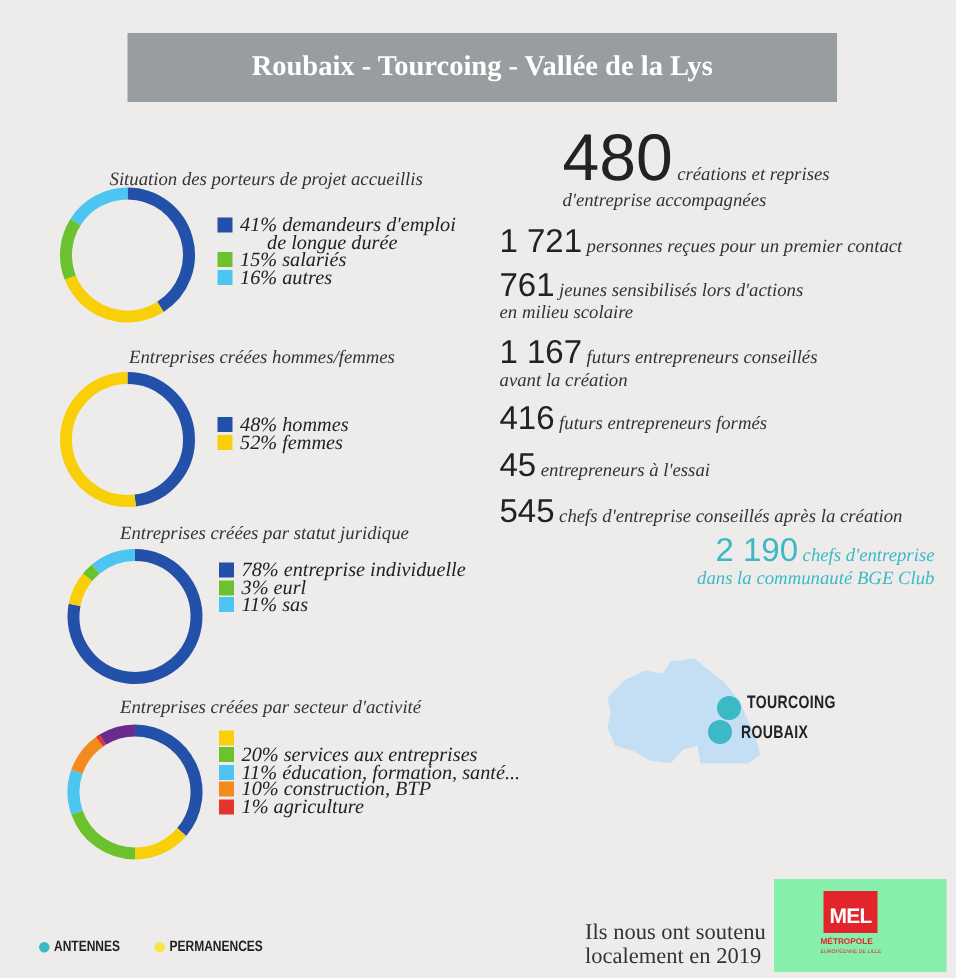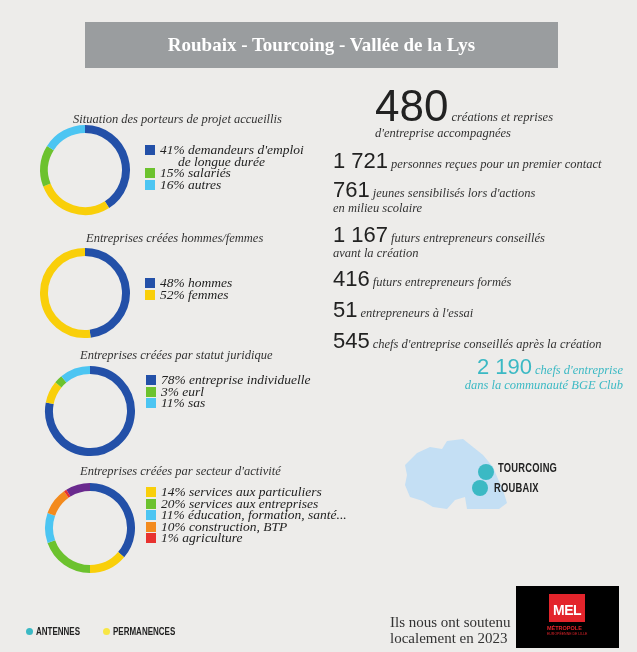--- a/index.html
+++ b/index.html
@@ -15,21 +15,21 @@
   .stat .num { font-family: "Liberation Sans", sans-serif; font-style: normal; color: #222; margin-right: 3px; }
   .num.big { font-size: 44px; line-height: 40px; }
   .num.med { font-size: 22px; line-height: 22px; }
   .stat.teal, .stat.teal .num { color: #3bb9c4; }
   .map { position: absolute; left: 395px; top: 425px; }
   .map-label { position: absolute; font-family: "Liberation Sans", sans-serif; font-weight: bold; font-size: 12px; transform: scaleX(0.78); transform-origin: left center; color: #222; letter-spacing: 0.3px; }
   .footer-legend { position: absolute; left: 26px; top: 626px; font-family: "Liberation Sans", sans-serif; font-weight: bold; font-size: 10px; color: #222; display: flex; align-items: center; }
   .footer-legend .dot { width: 7px; height: 7px; border-radius: 50%; display: inline-block; margin-right: 3px; }
   .footer-legend .lbl { transform: scaleX(0.8); transform-origin: left center; display: inline-block; margin-right: -4px; }
   .support { position: absolute; left: 390px; top: 614px; font-family: "Liberation Serif", serif; font-size: 15px; line-height: 16px; color: #333; }
-  .logo-box { position: absolute; left: 516px; top: 586px; width: 103px; height: 62px; background: #000000; }
+  .logo-box { position: absolute; left: 516px; top: 586px; width: 103px; height: 62px; background: #86efac; padding-left: 12px; }
   .mel { position: absolute; left: 33px; top: 8px; width: 36px; height: 28px; background: #e3242b; color: #fff; font-family: "Liberation Sans", sans-serif; font-weight: bold; font-size: 14px; line-height: 32px; text-align: center; letter-spacing: -0.5px; }
   .mel-sub { position: absolute; left: 31px; top: 39px; font-family: "Liberation Sans", sans-serif; font-weight: bold; font-size: 5.5px; color: #e3242b; }
   .mel-sub2 { position: absolute; left: 31px; top: 46px; font-family: "Liberation Sans", sans-serif; font-size: 3.5px; color: #e3242b; }
 </style>
 </head>
 <body>
 
 <div class="title-bar">
     <span>Roubaix - Tourcoing - Vallée de la Lys</span>
   </div>
@@ -101,21 +101,20 @@
     <path d="M77.13560158284301,72.67535030837392 A41,41 0 0 1 46,87" fill="none" stroke="#f9cf0a" stroke-width="8"></path>
     <path d="M46,87 A41,41 0 0 1 7.330668186677627,59.62654677866605" fill="none" stroke="#6cc22e" stroke-width="8"></path>
     <path d="M7.330668186677627,59.62654677866605 A41,41 0 0 1 7.33066818667762,32.37345322133396" fill="none" stroke="#4cc5f2" stroke-width="8"></path>
     <path d="M7.33066818667762,32.37345322133396 A41,41 0 0 1 22.3112729122617,12.535926593394912" fill="none" stroke="#f38a1d" stroke-width="8"></path>
     <path d="M22.3112729122617,12.535926593394912 A41,41 0 0 1 24.416281322028397,11.141097435085825" fill="none" stroke="#e8322f" stroke-width="8"></path>
     <path d="M24.416281322028397,11.141097435085825 A41,41 0 0 1 45.99999999999999,5" fill="none" stroke="#6a2a8e" stroke-width="8"></path>
   </svg>
 <div class="legend" style="left:146px;top:486px;">
     <div class="item">
       <span class="sw" style="background: rgb(249, 207, 10);"></span>
-      <span>14% services aux particuliers</span>
     </div>
     <div class="item">
       <span class="sw" style="background: rgb(108, 194, 46);"></span>
       <span>20% services aux entreprises</span>
     </div>
     <div class="item">
       <span class="sw" style="background: rgb(76, 197, 242);"></span>
       <span>11% éducation, formation, santé...</span>
     </div>
     <div class="item">
@@ -140,21 +139,21 @@
   <span>en milieu scolaire</span>
 </div>
 <div class="stat" style="left:333px;top:224px;">
   <span class="num med">1 167</span><span>futurs entrepreneurs conseillés</span><br>
   <span>avant la création</span>
 </div>
 <div class="stat" style="left:333px;top:268px;">
   <span class="num med">416</span><span>futurs entrepreneurs formés</span>
 </div>
 <div class="stat" style="left:333px;top:299px;">
-  <span class="num med">51</span><span>entrepreneurs à l'essai</span>
+  <span class="num med">45</span><span>entrepreneurs à l'essai</span>
 </div>
 <div class="stat" style="left:333px;top:330px;">
   <span class="num med">545</span><span>chefs d'entreprise conseillés après la création</span>
 </div>
 <div class="stat teal" style="right:14px;top:356px;text-align:right;">
   <span class="num med">2 190</span><span>chefs d'entreprise</span><br>
   <span>dans la communauté BGE Club</span>
 </div>
 
 <svg class="map" width="130" height="85" viewBox="0 0 130 85">
@@ -168,20 +167,20 @@
 <div class="footer-legend">
   <span class="dot" style="background:#3bb9c4;"></span>
   <span class="lbl">ANTENNES</span>
   <span style="width:16px;display:inline-block;"></span>
   <span class="dot" style="background:#f7e645;"></span>
   <span class="lbl">PERMANENCES</span>
 </div>
 
 <div class="support">
   <span>Ils nous ont soutenu</span><br>
-  <span>localement en 2023</span>
+  <span>localement en 2019</span>
 </div>
 
 <div class="logo-box">
   <div class="mel">MEL</div>
   <div class="mel-sub">MÉTROPOLE</div>
   <div class="mel-sub2">EUROPÉENNE DE LILLE</div>
 </div>
 
 </body></html>

